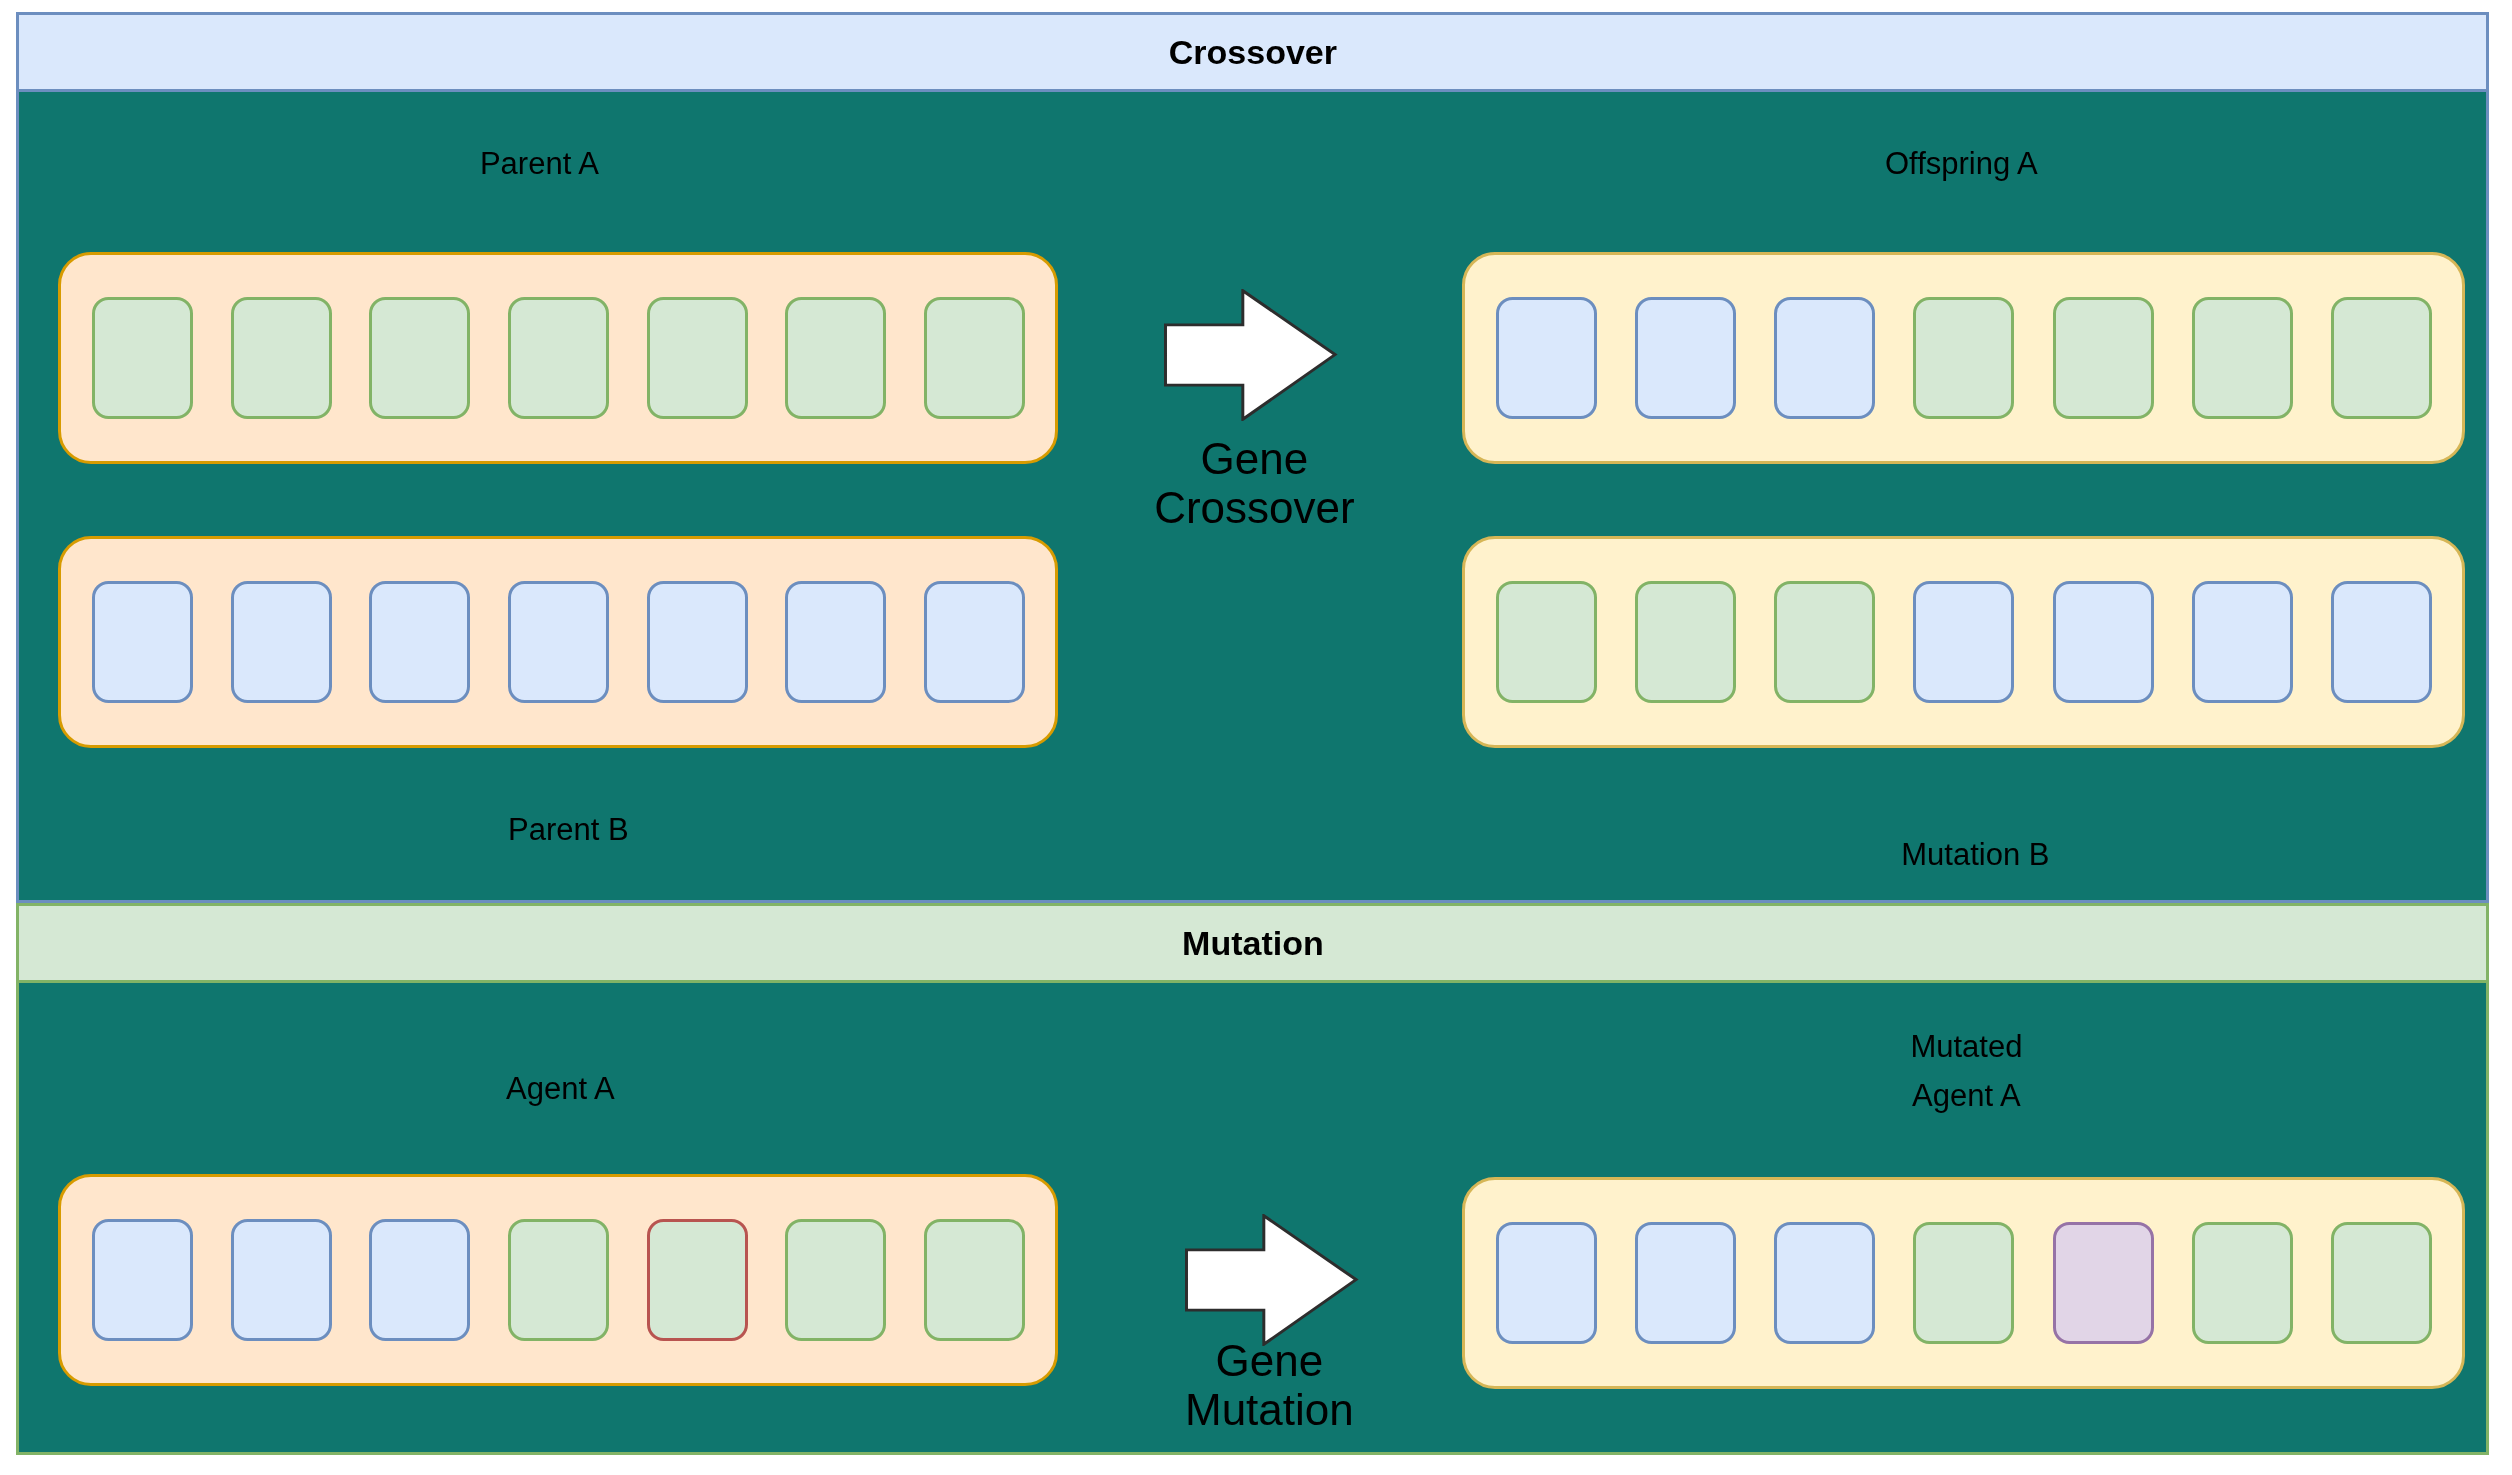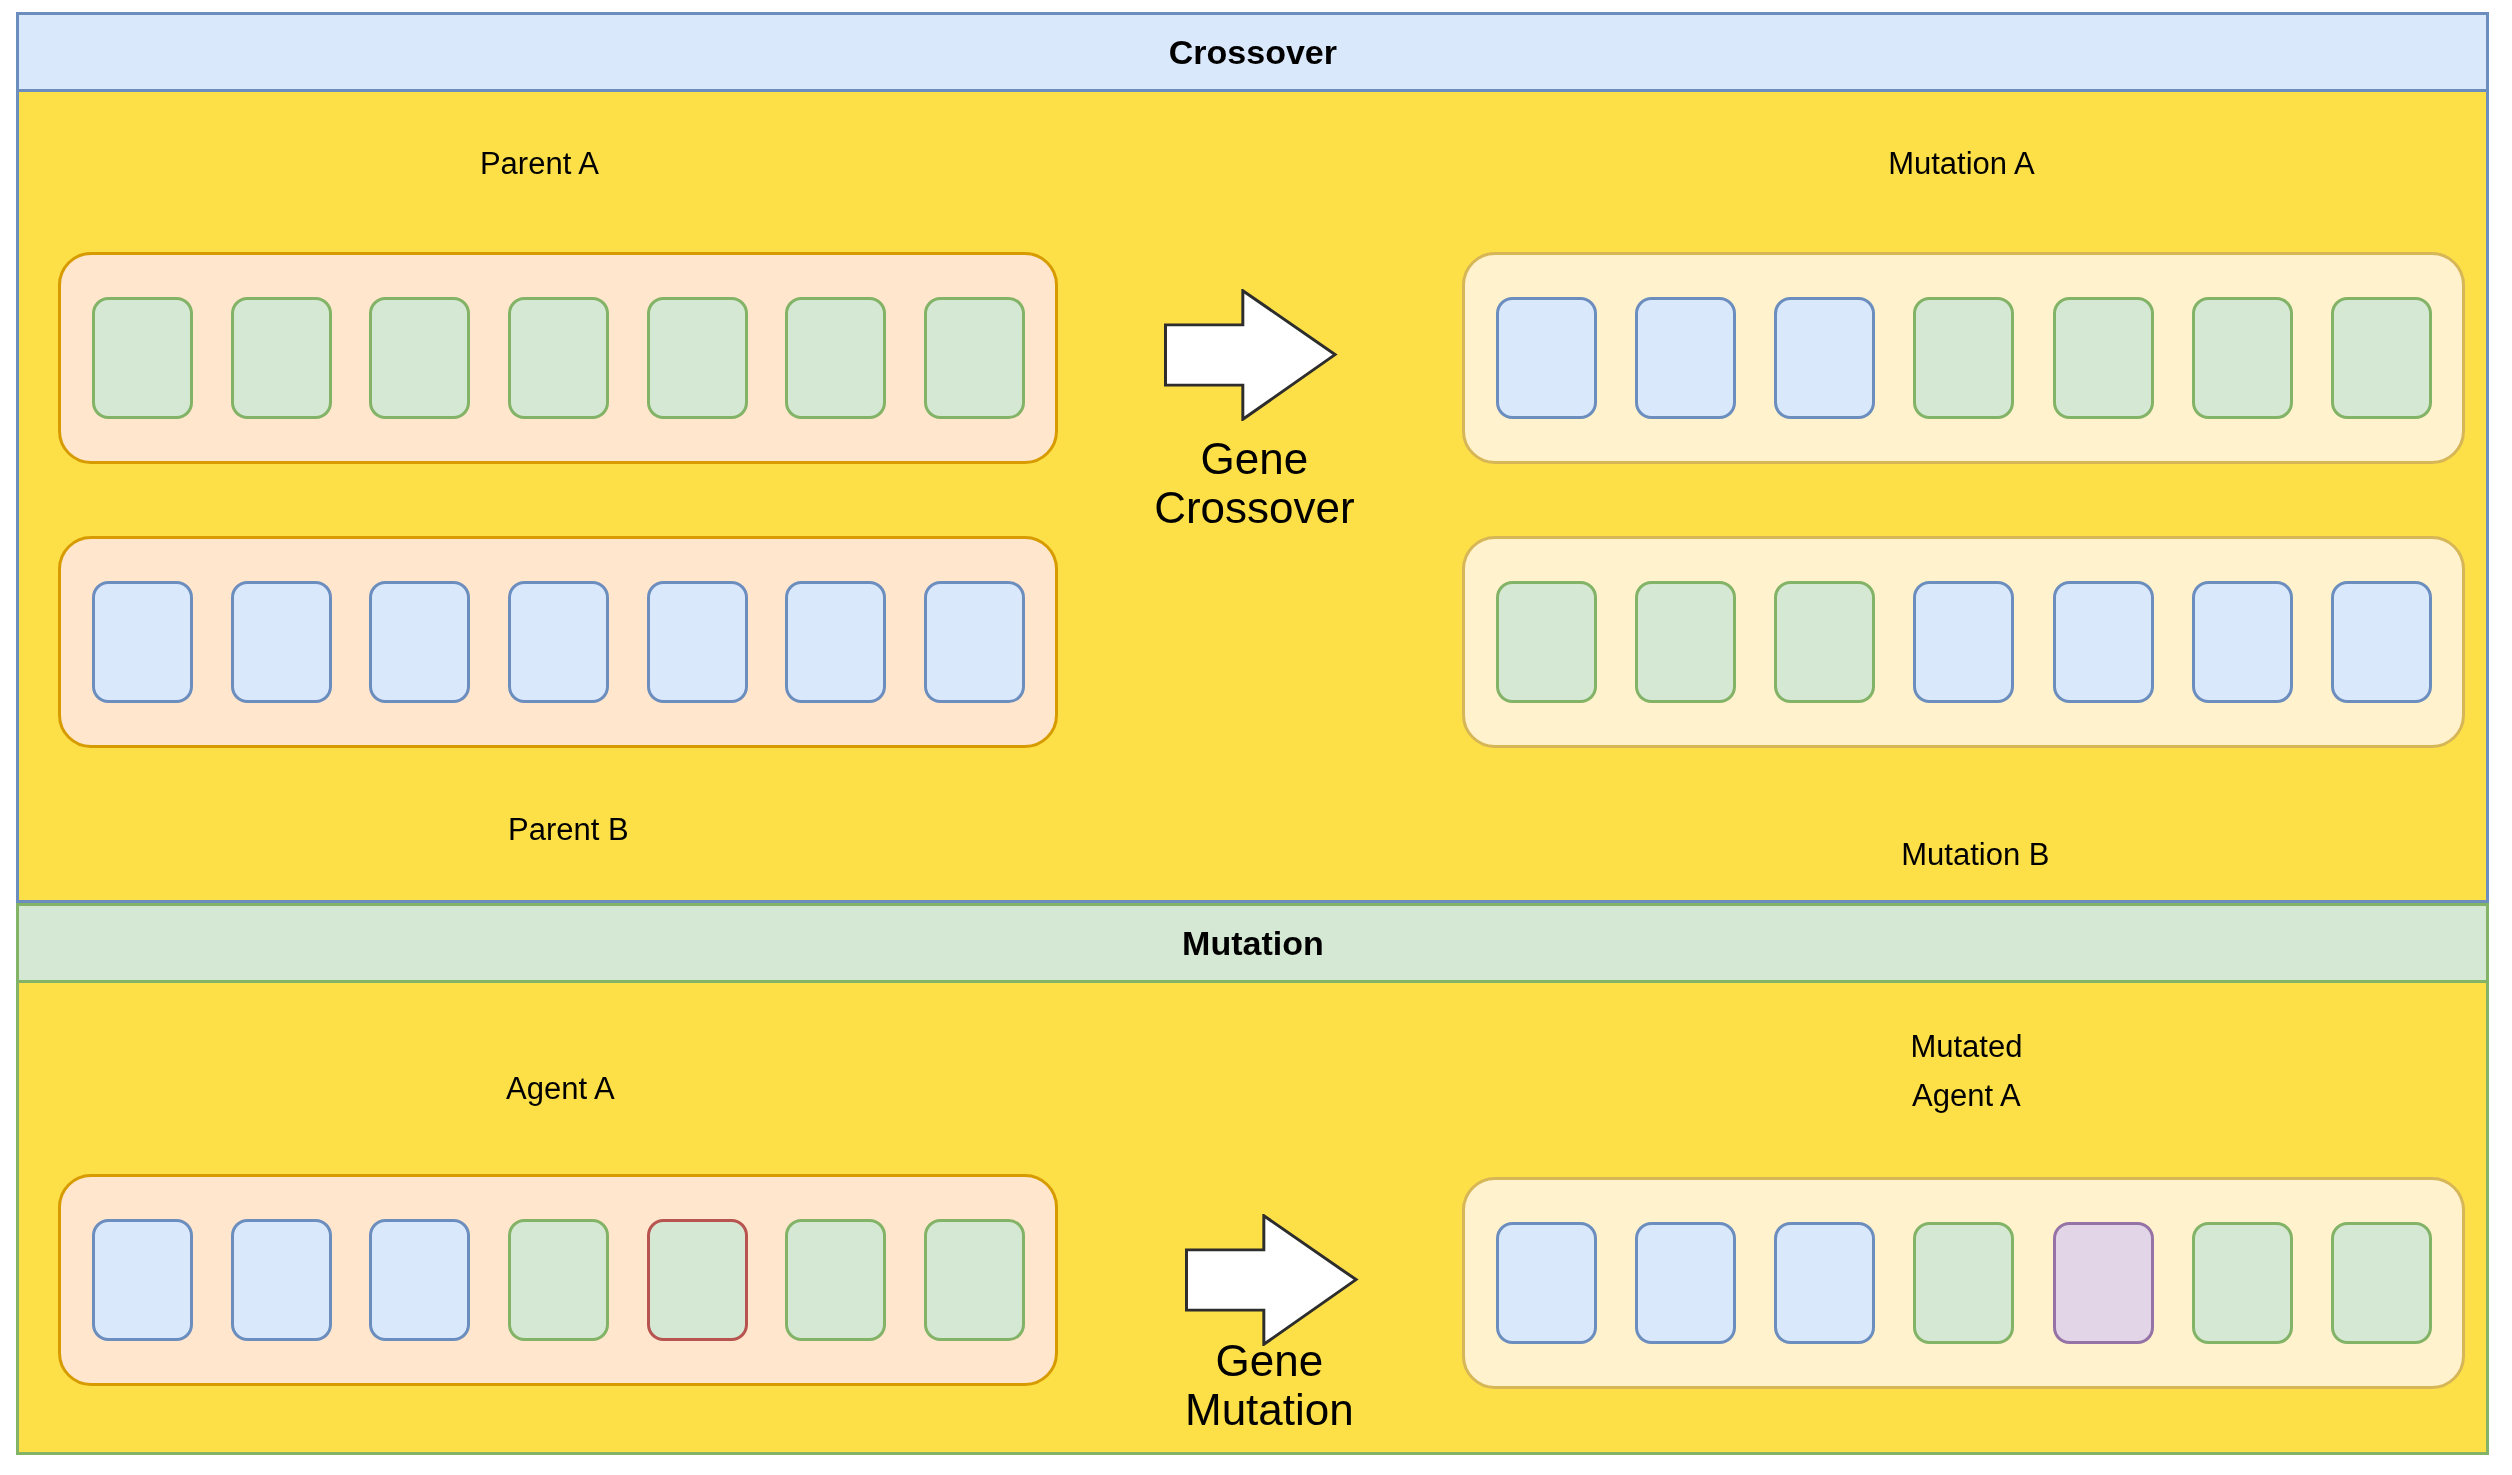--- a/index.html
+++ b/index.html
@@ -8,21 +8,21 @@
     width: 2512px;
     height: 1475px;
     background: #ffffff;
     font-family: "Liberation Sans", sans-serif;
     color: #000000;
     overflow: hidden;
   }
   .panel {
     position: absolute;
     box-sizing: border-box;
-    background: #fde047;
+    background: #0f766e;
   }
   #crossover-panel {
     left: 16.4px; top: 12px; width: 2473px; height: 891px;
     border: 3px solid var(--blue-stroke, #6c8ebf);
   }
   #mutation-panel {
     left: 16.4px; top: 903px; width: 2473px; height: 552px;
     border: 3px solid var(--green-stroke, #82b366);
     padding-left: 32px;
   }
@@ -146,21 +146,21 @@
     <div class="label" id="label-parent-b">Parent B</div>
 
     <svg class="arrow" id="arrow-crossover" viewBox="0 0 234 177" xmlns="http://www.w3.org/2000/svg">
       <polygon points="2,48 106,48 106,2 230,88 106,175 106,129 2,129" fill="#ffffff" stroke="#2d2d2d" stroke-width="4" stroke-linejoin="miter"></polygon>
     </svg>
     <div class="arrow-label" id="arrow-label-crossover">
       <div>Gene</div>
       <div>Crossover</div>
     </div>
 
-    <div class="label" id="label-offspring-a">Mutation A</div>
+    <div class="label" id="label-offspring-a">Offspring A</div>
 
     <div class="strip yellow" id="strip-offspring-a">
         <div class="gene blue"></div>
         <div class="gene blue"></div>
         <div class="gene blue"></div>
         <div class="gene green"></div>
         <div class="gene green"></div>
         <div class="gene green"></div>
         <div class="gene green"></div>
       </div>

